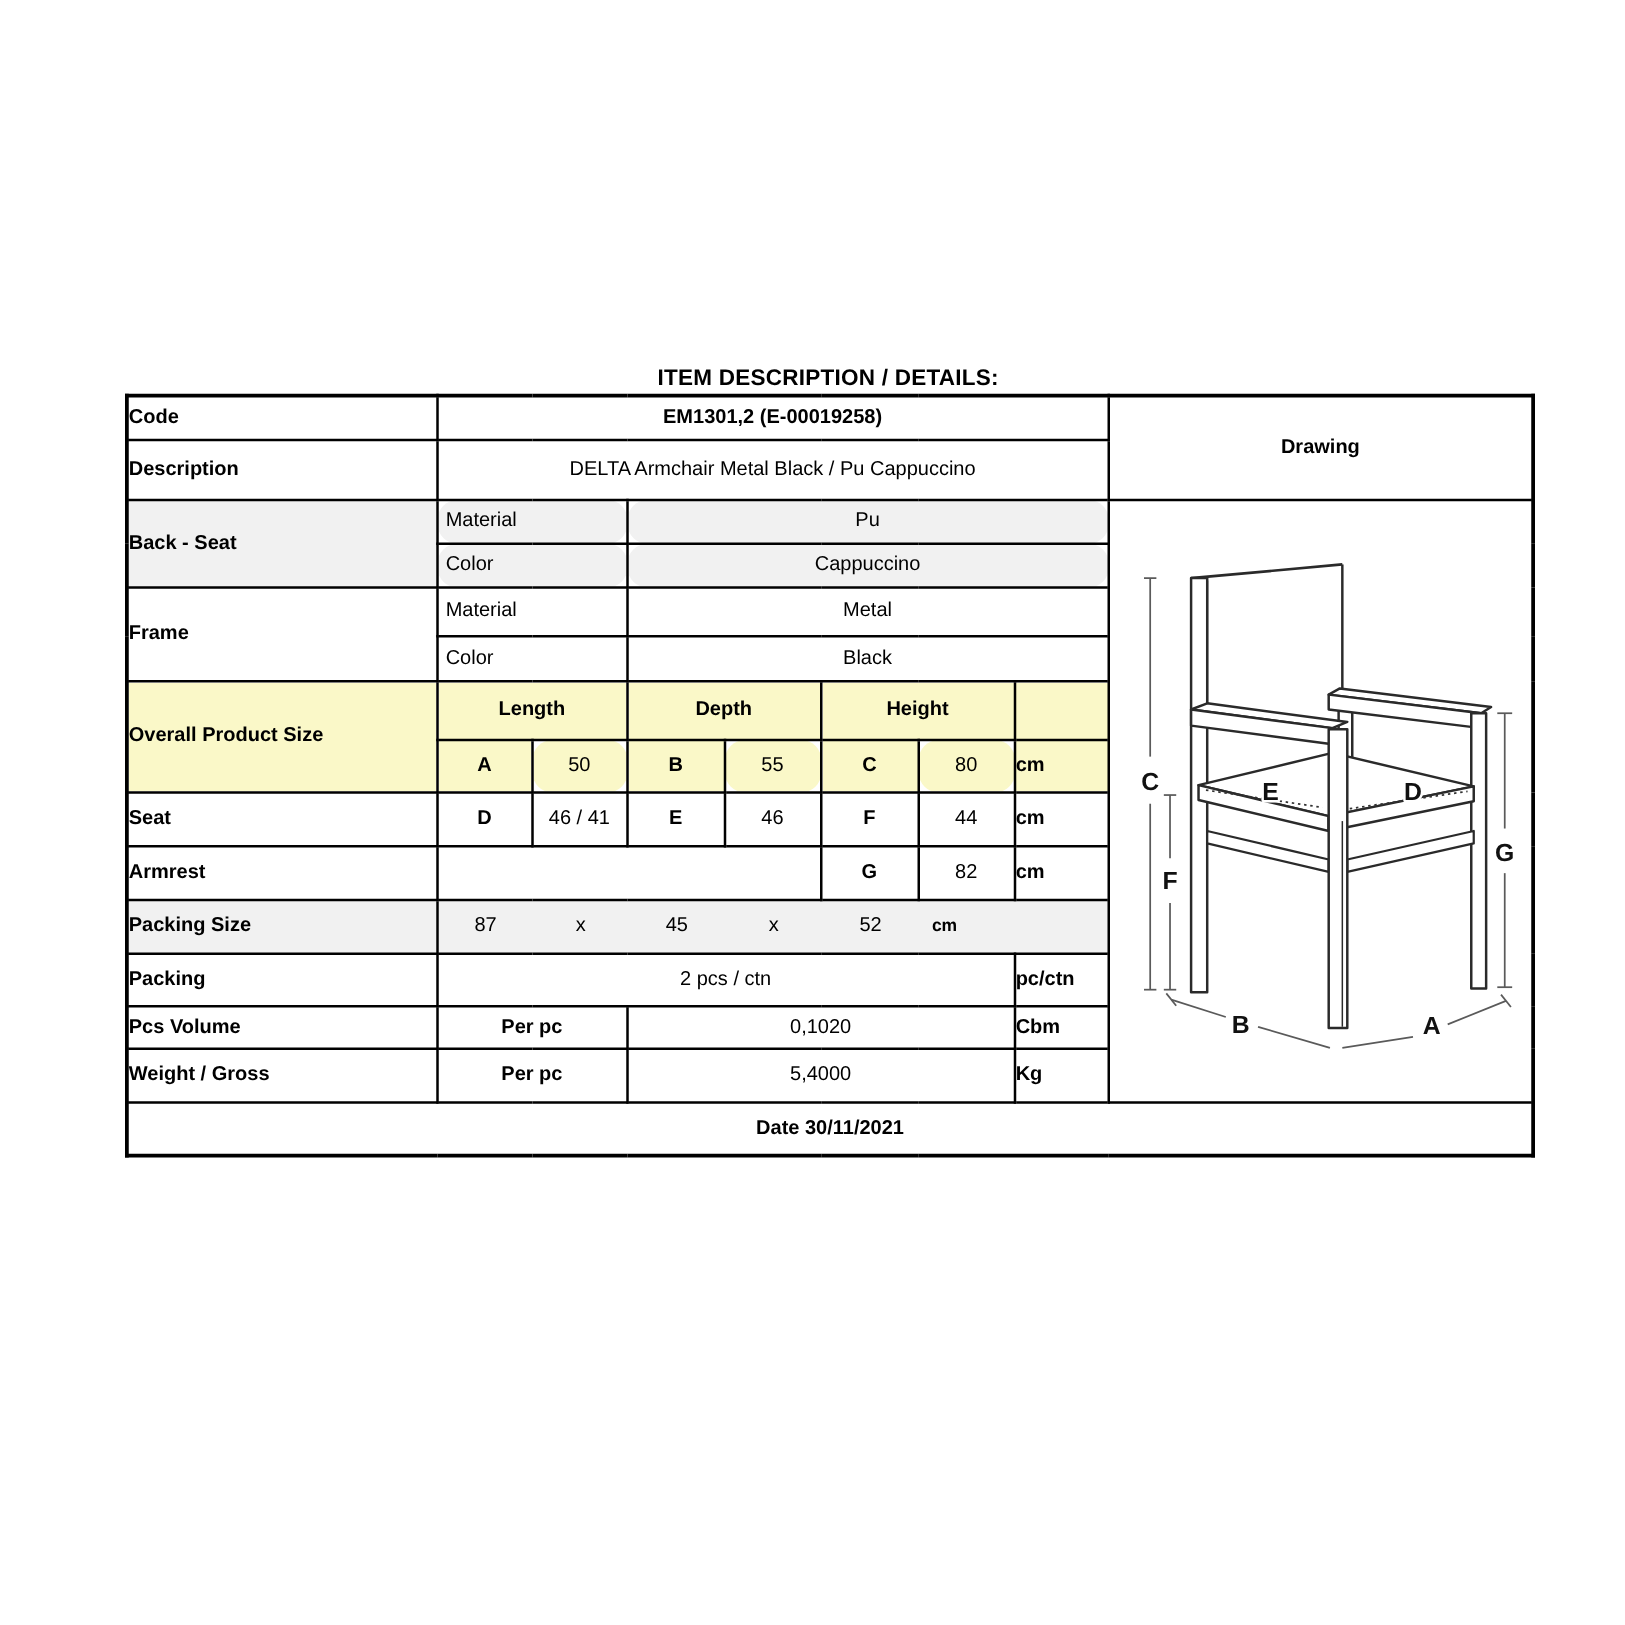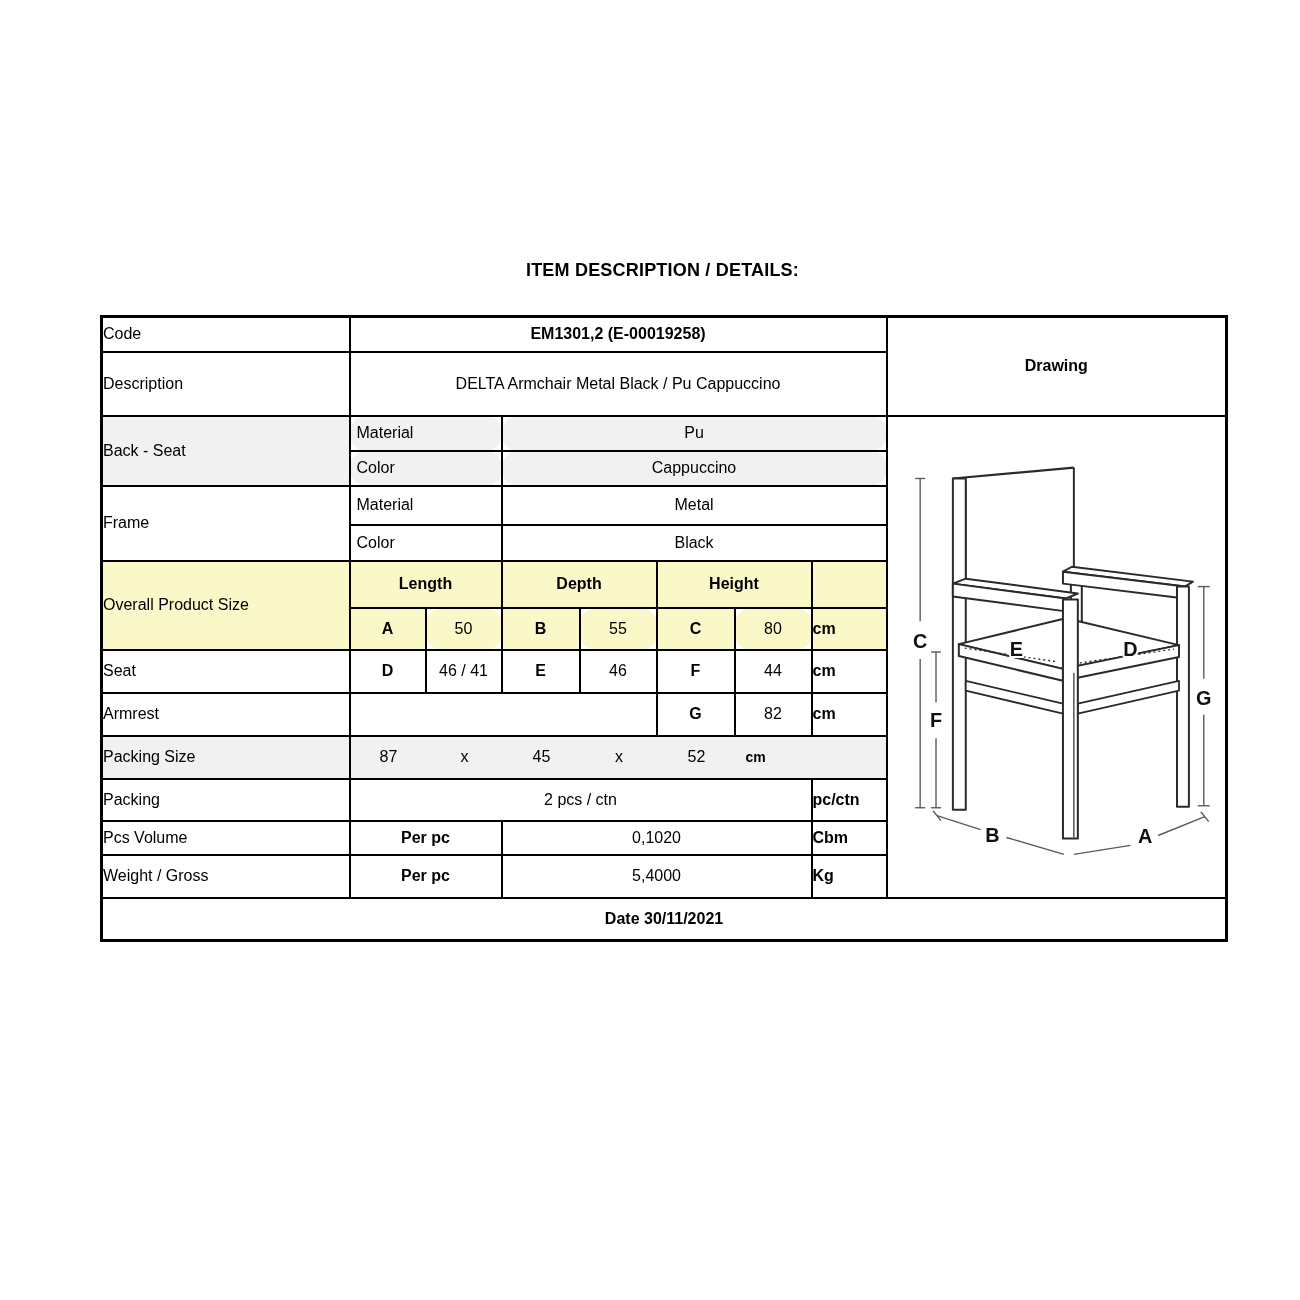--- a/index.html
+++ b/index.html
@@ -1,44 +1,44 @@
 <!DOCTYPE html>
 <html><head>
 <meta charset="utf-8">
 <style>
   html,body{margin:0;padding:0;}
   body{
     width:1300px;height:1300px;background:#ffffff;position:relative;
     font-family:"Liberation Sans",sans-serif;color:#000;
   }
   .sheet-title{
-    position:absolute;left:100px;top:260px;width:1125px;
+    position:absolute;left:100px;top:292px;width:1125px;
     text-align:center;font-weight:bold;font-size:18px;letter-spacing:.2px;
   }
   table.spec{
     position:absolute;left:100px;top:315px;width:1125px;
     border-collapse:collapse;table-layout:fixed;
     border:3px solid #000;
   }
   table.spec td{
     border:2px solid #000;padding:0;vertical-align:middle;overflow:hidden;
     font-size:16px;line-height:1.1;
   }
-  td.label{font-weight:normal;text-align:left;padding-left:7px;}
+  td.label{font-weight:bold;text-align:left;padding-left:7px;}
   .lg{font-size:17px;}
   .sm{font-size:15px;}
   .ctr{text-align:center;}
   .bold{font-weight:bold;}
   .reg{font-weight:normal;border-radius:16px;}
   .unit{font-weight:bold;font-size:14px;padding-left:6px;}
   .gray{background:#f1f1f1;}
   .yellow{background:#faf8c8;}
   .drawhead{text-align:center;font-weight:bold;font-size:17px;}
   td.drawcell{vertical-align:middle;background:#fff;}
-  .psrow{display:flex;align-items:flex-end;}
+  .psrow{display:flex;align-items:center;}
   .psrow span{display:inline-block;text-align:center;font-size:16px;}
   .psrow .w1{width:76px;} .psrow .w2{width:76px;} .psrow .w3{width:78px;}
   .psrow .w4{width:77px;} .psrow .w5{width:78px;}
   .psrow .pscm{width:auto;font-weight:bold;font-size:14px;margin-left:10px;}
   svg{display:block;}
 </style>
 </head>
 <body>
 
 <div class="sheet-title">ITEM DESCRIPTION / DETAILS:</div>
@@ -56,21 +56,21 @@
       <col style="width:340px">
   </colgroup>
 
   <tbody>
       <tr style="height:35px">
     <td class="label lg">Code</td>
     <td colspan="7" class="ctr bold lg">EM1301,2 (E-00019258)</td>
     <td rowspan="2" class="drawhead">Drawing</td>
   </tr>
 
-  <tr style="height:64px">
+  <tr style="height:48px">
     <td class="label lg">Description</td>
     <td colspan="7" class="ctr reg">DELTA Armchair Metal Black / Pu Cappuccino</td>
   </tr>
 
   <tr style="height:35px">
     <td rowspan="2" class="label lg gray">Back - Seat</td>
     <td colspan="2" class="gray reg" style="padding-left:6px">Material</td>
     <td colspan="5" class="gray ctr reg">Pu</td>
     <td rowspan="12" class="drawcell">
 

